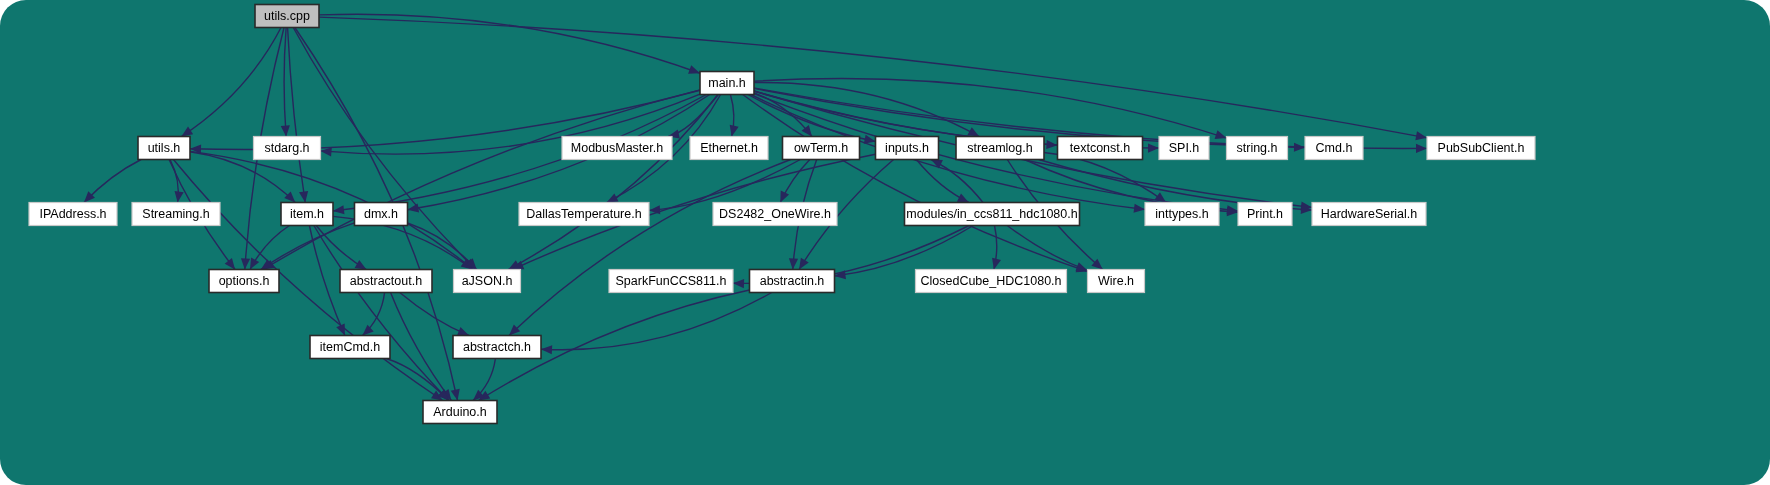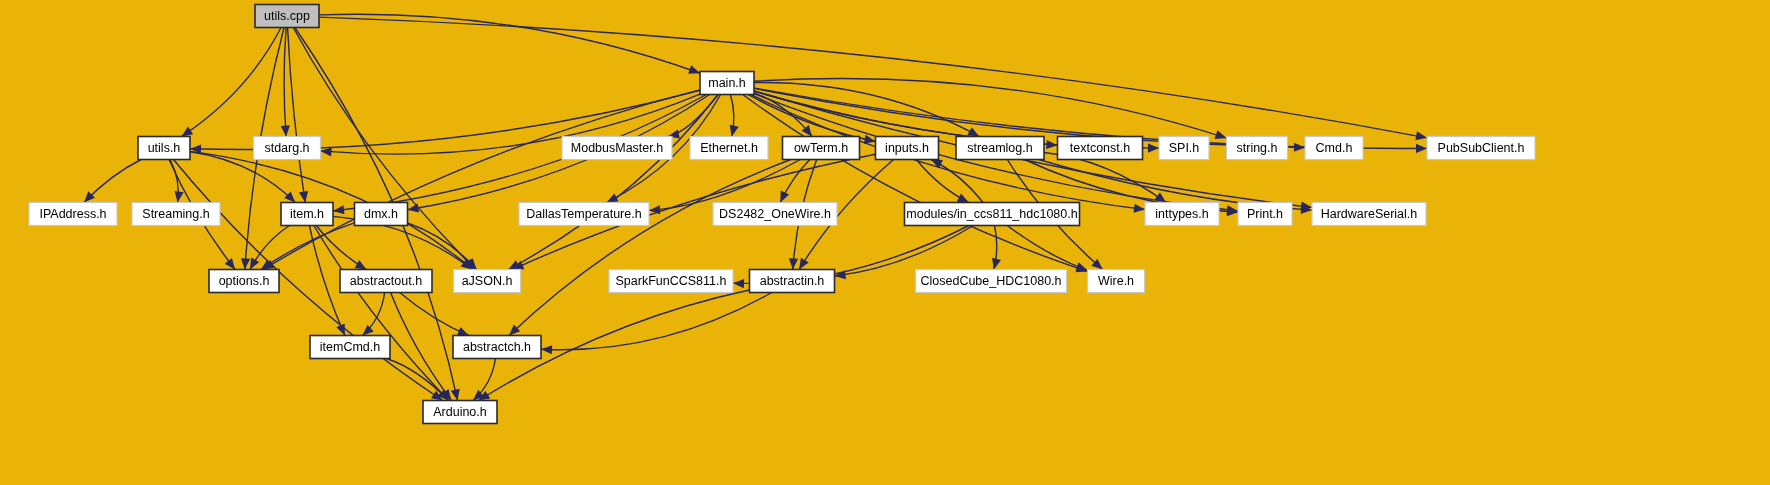--- a/index.html
+++ b/index.html
@@ -1,17 +1,17 @@
 <!DOCTYPE html>
 <html><head>
 <meta charset="utf-8">
 <style>
   html,body{margin:0;padding:0;background:#ffffff;}
   body{font-family:"Liberation Sans","DejaVu Sans",sans-serif;}
-  #graph-root{position:relative;width:1770px;height:485px;overflow:hidden;background:#eab308;}
+  #graph-root{position:relative;width:1770px;height:485px;overflow:hidden;background:#0f766e;border-radius:26px;}
   svg{display:block;}
   .edge{fill:none;stroke:#27275c;stroke-width:1.4px;}
   .arrowhead{fill:#27275c;stroke:none;}
   .node-box{stroke-width:1.2px;}
   .node-box.plain{fill:#ffffff;stroke:#c8c8c8;}
   .node-box.strong{fill:#ffffff;stroke:#2a2a2a;stroke-width:1.6px;}
   .node-box.root{fill:#bfbfbf;stroke:#2a2a2a;stroke-width:1.6px;}
   .node-label{font-family:"Liberation Sans","DejaVu Sans",sans-serif;font-size:12.5px;fill:#000;
     text-anchor:middle;dominant-baseline:middle;}
 </style>

